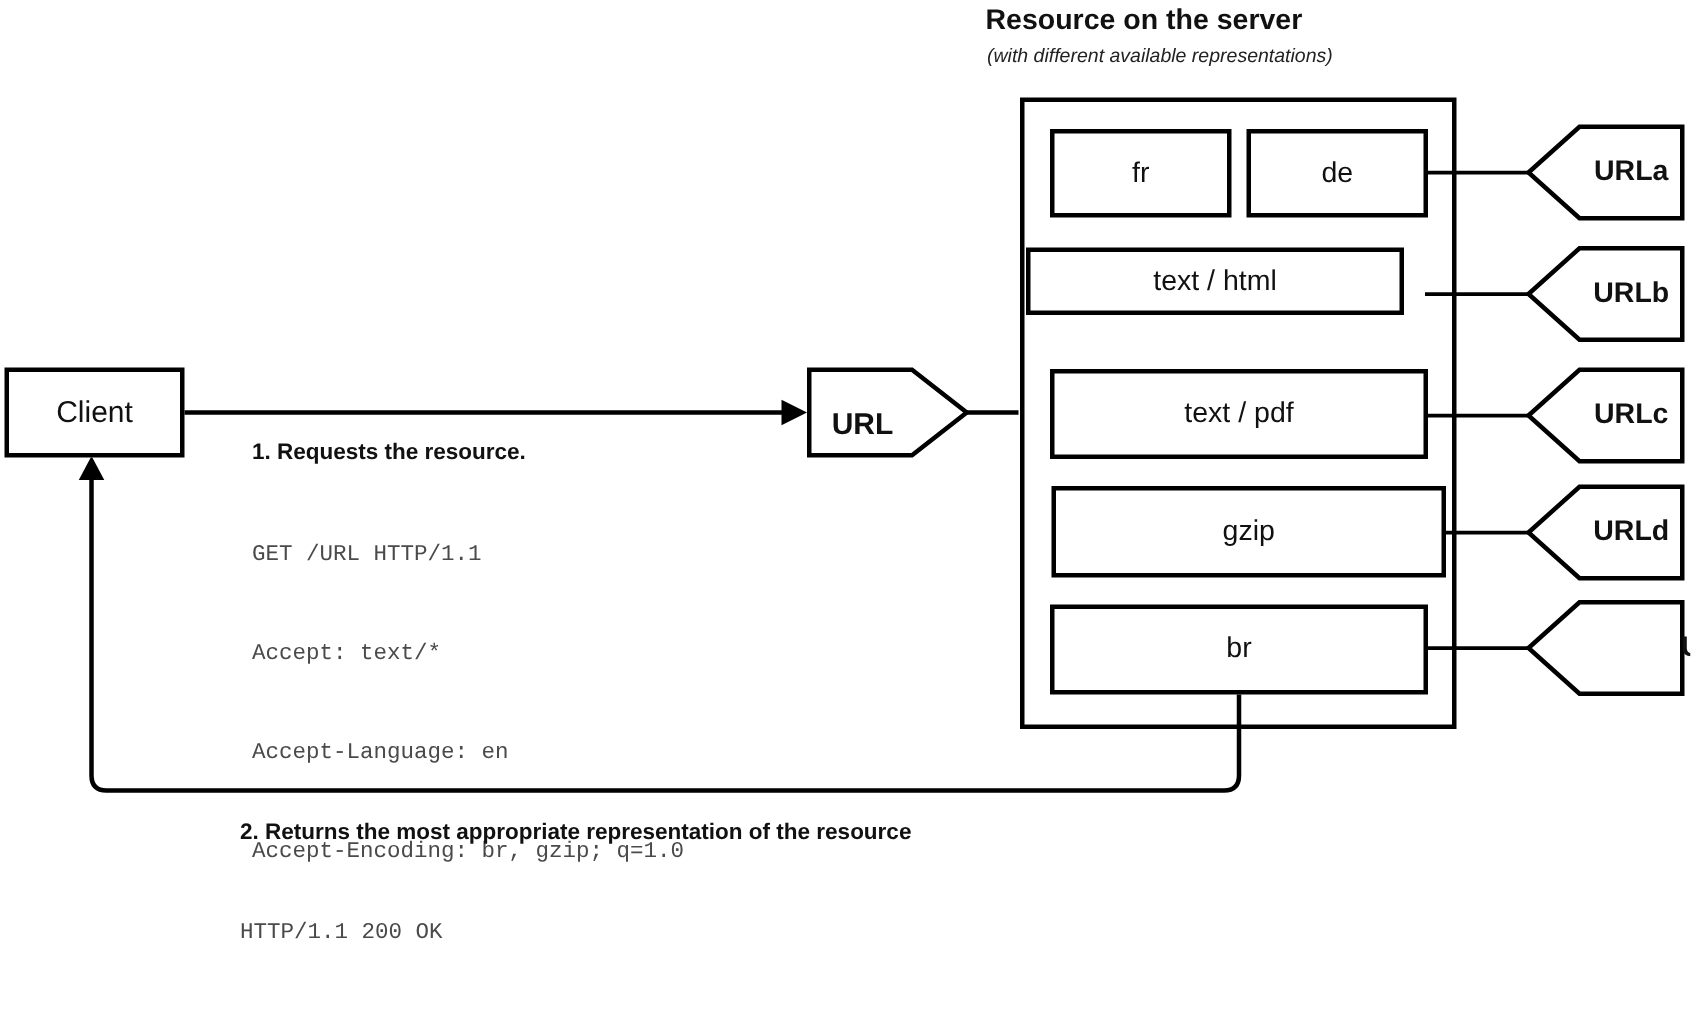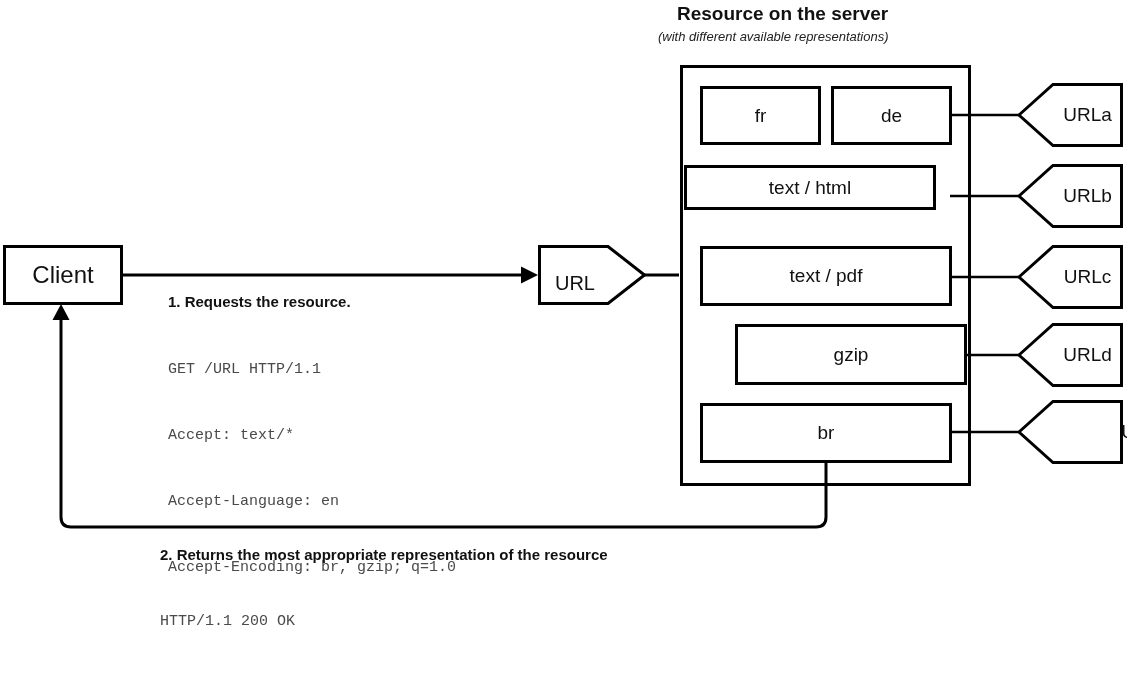--- a/index.html
+++ b/index.html
@@ -13,21 +13,21 @@
   #wires{position:absolute;left:0;top:0;z-index:1;}
   .box{
     position:absolute;z-index:2;box-sizing:border-box;
     border:3px solid #000;background:#fff;
     display:flex;align-items:center;justify-content:center;
     color:#111;font-size:19px;
   }
   .shape-label{
     position:absolute;z-index:2;
     display:flex;align-items:center;justify-content:center;
-    color:#111;font-size:19px;
+    color:#111;font-size:19px;font-weight:bold;
   }
   .server-frame{
     position:absolute;z-index:2;box-sizing:border-box;
     border:3px solid #000;background:transparent;
   }
   .server-title{
     position:absolute;z-index:2;color:#111;
     font-size:19px;font-weight:bold;white-space:nowrap;
   }
   .server-subtitle{
@@ -67,43 +67,43 @@
     <path d="M1019,115 L1053,84.5 H1121.5 V145.5 H1053 Z" fill="#fff" stroke="#000" stroke-width="3"></path>
     <path d="M1019,196 L1053,165.5 H1121.5 V226.5 H1053 Z" fill="#fff" stroke="#000" stroke-width="3"></path>
     <path d="M1019,277 L1053,246.5 H1121.5 V307.5 H1053 Z" fill="#fff" stroke="#000" stroke-width="3"></path>
     <path d="M1019,355 L1053,324.5 H1121.5 V385.5 H1053 Z" fill="#fff" stroke="#000" stroke-width="3"></path>
     <path d="M1019,432 L1053,401.5 H1121.5 V462.5 H1053 Z" fill="#fff" stroke="#000" stroke-width="3"></path>
 
     <path d="M826,462 V517 Q826,527 816,527 H71 Q61,527 61,517 V311" fill="none" stroke="#000" stroke-width="3"></path>
     <path d="M61,304 L52.5,320 L69.5,320 Z" fill="#000"></path>
   </svg>
 
-  <div class="box" style="left:3px;top:245px;width:120px;height:60px;font-size:24px;">
+  <div class="box" style="left:3px;top:245px;width:120px;height:60px;font-size:20px;">
     <span>Client</span>
   </div>
 
   <div class="shape-label" style="left:539px;top:246px;width:72px;height:74px;font-size:20px;">URL</div>
 
-  <div class="server-title" style="left:657px;top:3px;margin-left:20px;">Resource on the server</div>
+  <div class="server-title" style="left:657px;top:3px;">Resource on the server</div>
   <div class="server-subtitle" style="left:658px;top:29px;">(with different available representations)</div>
   <div class="server-frame" style="left:680px;top:65px;width:291px;height:421px;"></div>
 
   <div class="box" style="left:700px;top:86px;width:121px;height:59px;">
     <span>fr</span>
   </div>
   <div class="box" style="left:831px;top:86px;width:121px;height:59px;">
     <span>de</span>
   </div>
   <div class="box" style="left:684px;top:165px;width:252px;height:45px;">
     <span>text / html</span>
   </div>
   <div class="box" style="left:700px;top:246px;width:252px;height:60px;">
     <span>text / pdf</span>
   </div>
-  <div class="box" style="left:735px;top:324px;width:232px;height:61px;text-align:right;">
+  <div class="box" style="left:701px;top:324px;width:263px;height:61px;text-align:right;">
     <span>gzip</span>
   </div>
   <div class="box" style="left:700px;top:403px;width:252px;height:60px;">
     <span>br</span>
   </div>
 
   <div class="shape-label" style="left:1053px;top:84px;width:69px;height:62px;">URLa</div>
   <div class="shape-label" style="left:1053px;top:165px;width:69px;height:62px;">URLb</div>
   <div class="shape-label" style="left:1053px;top:246px;width:69px;height:62px;">URLc</div>
   <div class="shape-label" style="left:1053px;top:324px;width:69px;height:62px;">URLd</div>

